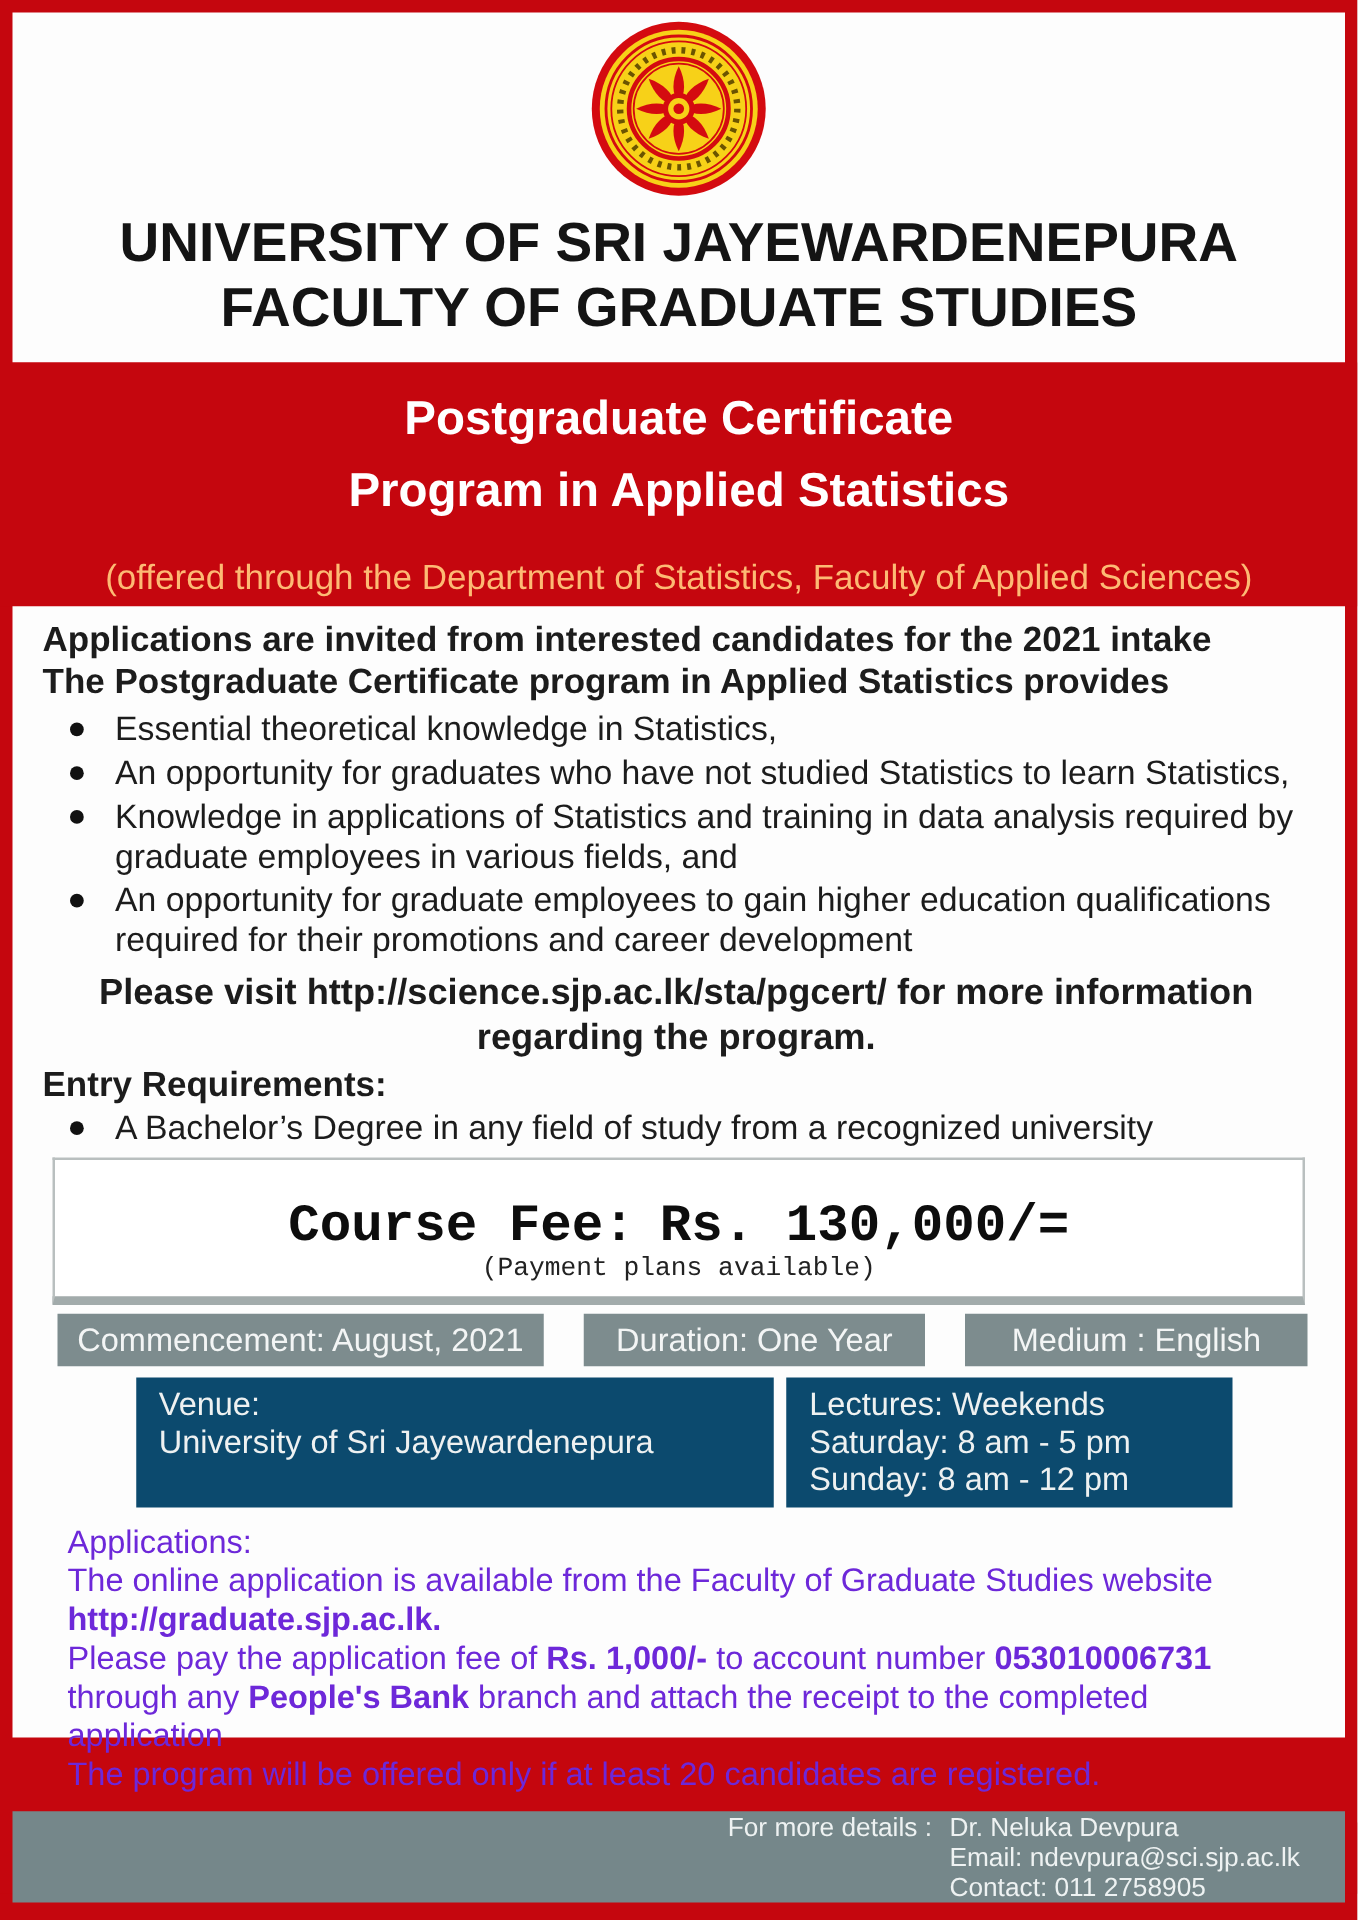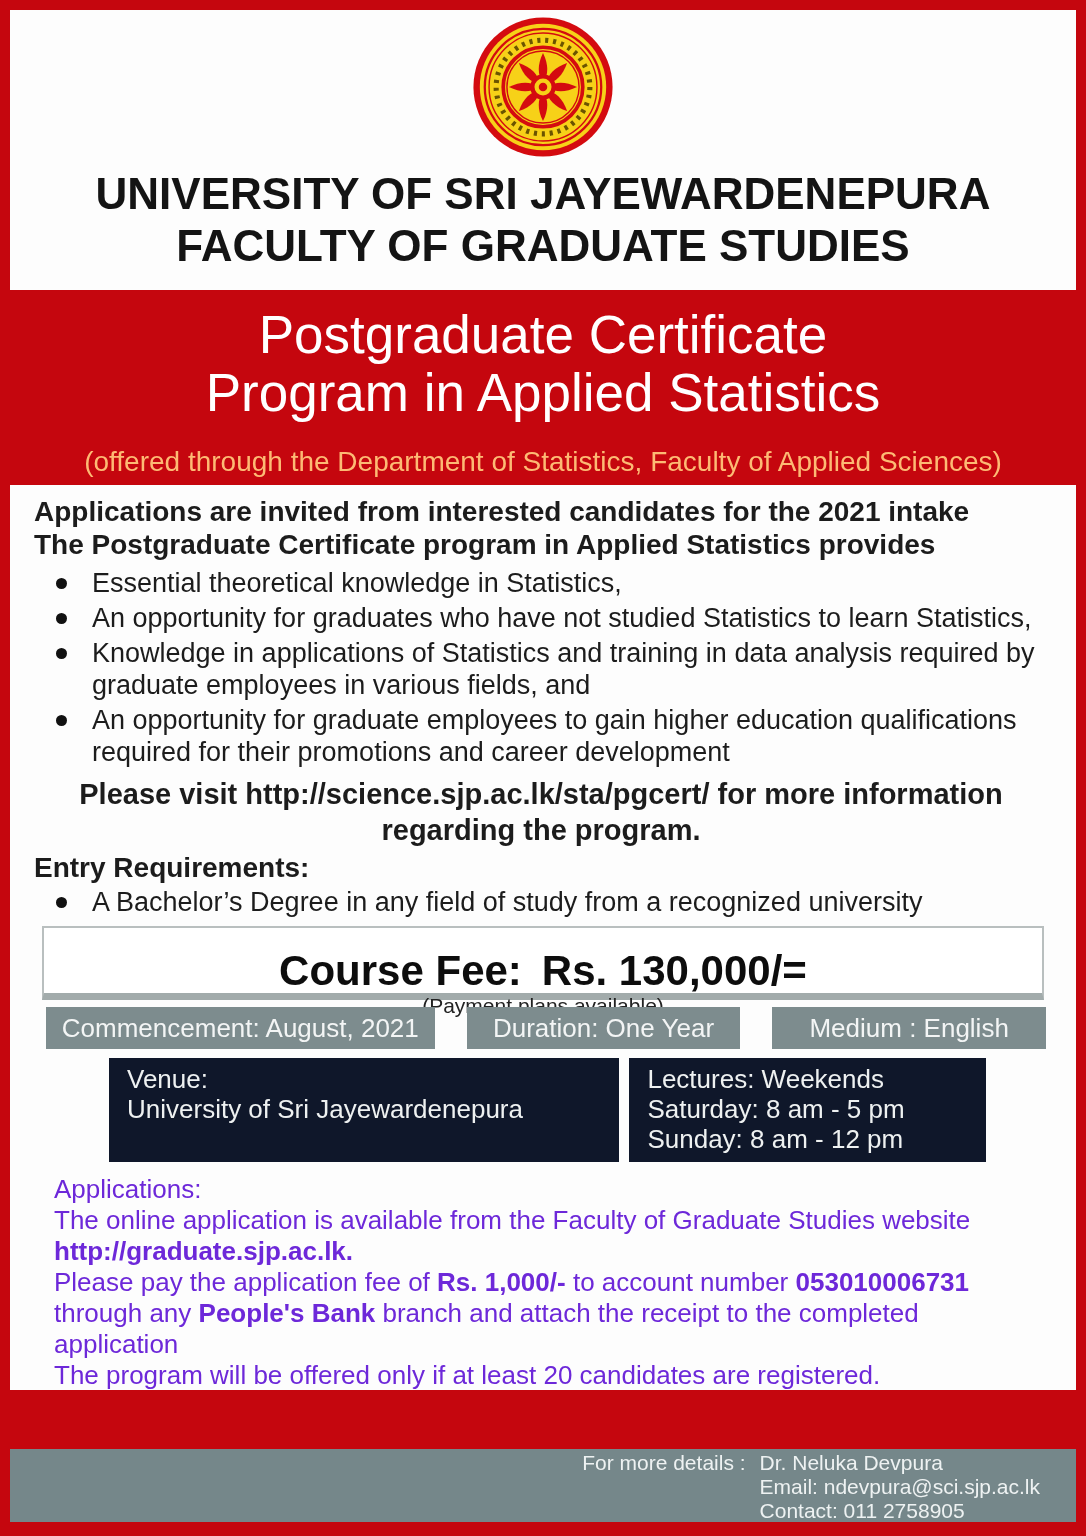--- a/index.html
+++ b/index.html
@@ -18,59 +18,59 @@
     background:#fdfdfd;text-align:center;
   }
   .seal{margin-top:6px;}
   .uni-name{font-size:44px;font-weight:bold;line-height:52px;letter-spacing:0px;color:#141414;margin-top:6px;}
   .fac-name{font-size:44px;font-weight:bold;line-height:52px;color:#141414;}
   
   .title-banner{
     position:absolute;left:0;right:0;top:290px;height:195px;
     background:#c5060e;color:#ffffff;text-align:center;
   }
-  .title-line{font-size:53px;font-weight:normal;line-height:58px;}
+  .title-line{font-size:38px;font-weight:bold;line-height:58px;}
   .title-line.first{padding-top:16px;}
   .title-sub{font-size:28px;line-height:32px;margin-top:24px;color:#fdba74;}
   
   .body-white{
     position:absolute;left:10px;right:10px;top:485px;height:905px;
     background:#fdfdfd;
     padding:10px 28px 0 24px;box-sizing:border-box;
     font-size:27px;line-height:32px;
   }
   .intro-line{font-weight:bold;font-size:28px;line-height:33px;}
   .bullet-list{margin-top:6px;}
   .bullet-item{position:relative;padding-left:58px;margin-bottom:3px;font-size:27px;line-height:32px;}
   .bullet-item::before{
     content:"";position:absolute;left:22px;top:11px;width:11px;height:11px;border-radius:50%;background:#111;
   }
   .visit-block{text-align:center;font-weight:bold;font-size:29px;line-height:36px;margin-top:8px;}
   .entry-heading{font-weight:bold;font-size:28px;line-height:32px;margin-top:4px;}
   .entry-bullet{margin-top:2px;}
   
   .fee-box{
-    margin:8px 4px 0 8px;height:74px;box-sizing:border-box;
+    margin:8px 4px 0 8px;height:118px;box-sizing:border-box;
     border:2px solid #b9bfbf;border-bottom:7px solid #a2abab;
-    background:#ffffff;text-align:center;padding-top:20px;
+    background:#ffffff;text-align:center;padding-top:30px;font-family:Liberation Mono, monospace;
   }
   .fee-line{font-size:42px;font-weight:bold;line-height:46px;color:#0d0d0d;}
   .fee-label{margin-right:20px;}
   .fee-note{font-size:21px;line-height:24px;color:#222;}
   
   .chips{display:flex;gap:32px;margin:7px 2px 0 12px;height:42px;}
   .chip{
     background:#7d8c8e;color:#f3f5f5;display:flex;align-items:center;justify-content:center;
     font-size:26px;flex:1;
   }
   .chip.wide{flex:1.42;}
   
   .venue-row{display:flex;gap:10px;margin:9px 62px 0 75px;}
   .gray-card{
-    background:#0f172a;color:#eef1f1;padding:6px 18px 8px 18px;
+    background:#0c4a6e;color:#eef1f1;padding:6px 18px 8px 18px;
     font-size:26px;line-height:30px;box-sizing:border-box;
   }
   .venue-card{flex:1.48;}
   .lectures-card{flex:1;}
   
   .apps-block{margin:12px 0 0 20px;font-size:26px;line-height:31px;color:#6d28d9;}
   .b{font-weight:bold;}
   
   .closing-banner{
     position:absolute;left:0;right:0;top:1458px;height:57px;

